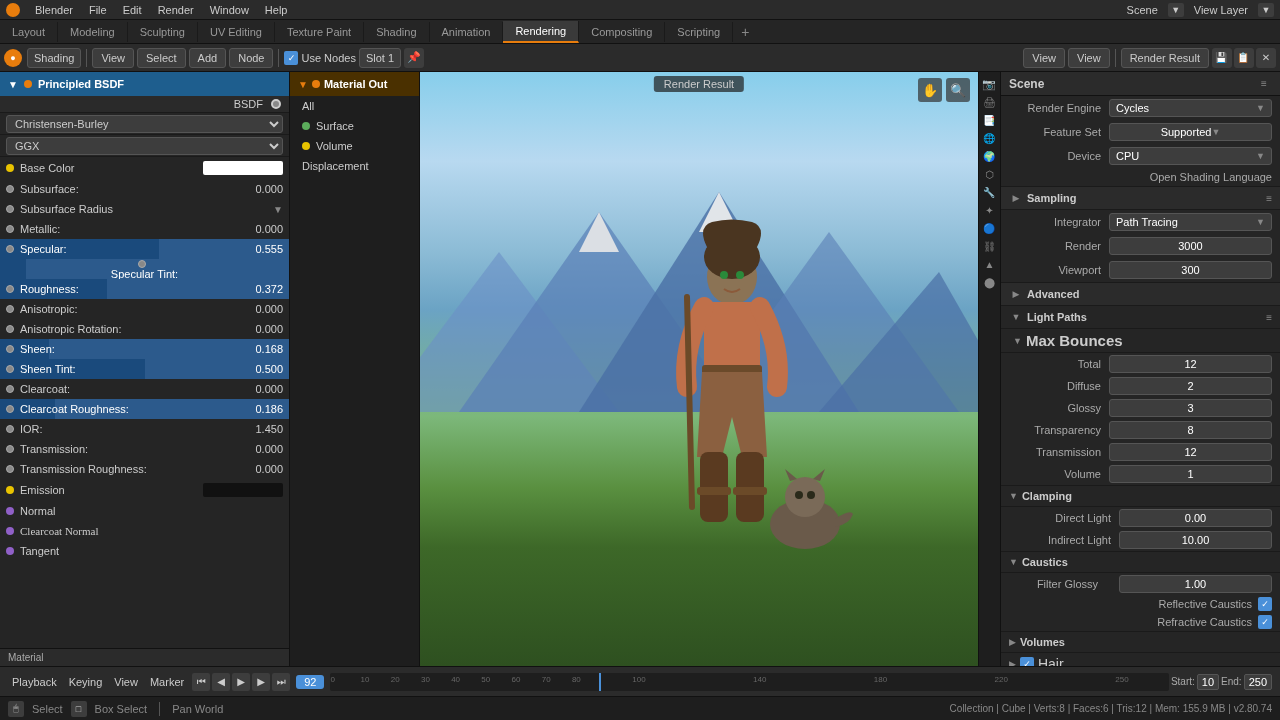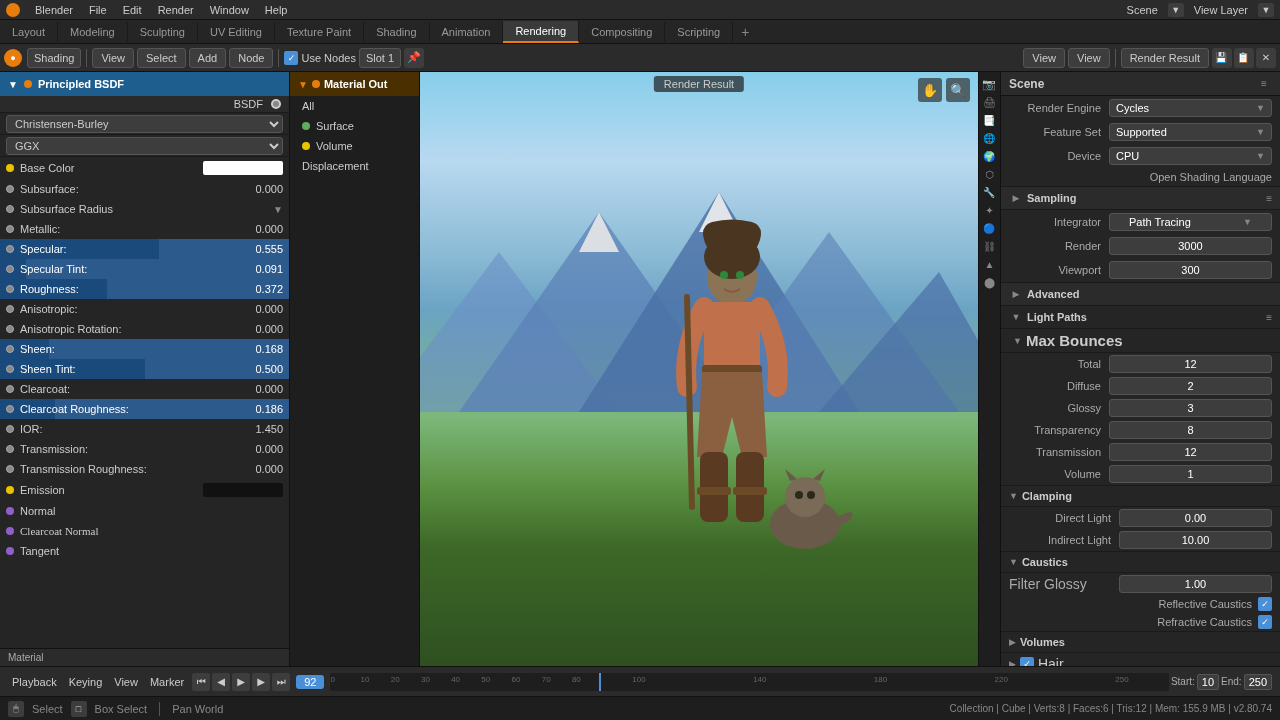--- a/index.html
+++ b/index.html
@@ -122,21 +122,21 @@
         <span style="font-size:11px;color:#ccc;">0.000</span>
       </div>
 
       <div style="display:flex;align-items:center;padding:1px 6px;height:20px;cursor:pointer;background:#2c5a8c;position:relative;overflow:hidden;">
         <div style="position:absolute;left:0;top:0;height:100%;width:55%;background:#1a4a7c;z-index:0;"></div>
         <div style="width:8px;height:8px;border-radius:50%;background:#888;margin-right:6px;flex-shrink:0;position:relative;z-index:1;border:1px solid #aaa;"></div>
         <span style="flex:1;font-size:11px;color:#fff;position:relative;z-index:1;">Specular:</span>
         <span style="font-size:11px;color:#fff;position:relative;z-index:1;">0.555</span>
       </div>
 
-      <div style="display:flex;align-items:center;padding:1px 6px;height:20px;cursor:pointer;background:#2c5a8c;position:relative;overflow:hidden;">
+      <div style="display:flex;align-items:center;padding:1px 6px;height:20px;cursor:pointer;background:#2c5a8c;position:relative;overflow:hidden;flex-direction:column;">
         <div style="position:absolute;left:0;top:0;height:100%;width:9%;background:#1a4a7c;z-index:0;"></div>
         <div style="width:8px;height:8px;border-radius:50%;background:#888;margin-right:6px;flex-shrink:0;position:relative;z-index:1;border:1px solid #aaa;"></div>
         <span style="flex:1;font-size:11px;color:#fff;position:relative;z-index:1;">Specular Tint:</span>
         <span style="font-size:11px;color:#fff;position:relative;z-index:1;">0.091</span>
       </div>
 
       <div style="display:flex;align-items:center;padding:1px 6px;height:20px;cursor:pointer;background:#2c5a8c;position:relative;overflow:hidden;">
         <div style="position:absolute;left:0;top:0;height:100%;width:37%;background:#1a4a7c;z-index:0;"></div>
         <div style="width:8px;height:8px;border-radius:50%;background:#888;margin-right:6px;flex-shrink:0;position:relative;z-index:1;border:1px solid #aaa;"></div>
         <span style="flex:1;font-size:11px;color:#fff;position:relative;z-index:1;">Roughness:</span>
@@ -332,21 +332,21 @@
     <div style="display:flex;align-items:center;padding:3px 8px;">
       <span style="font-size:11px;color:#aaa;min-width:100px;text-align:right;padding-right:8px;">Render Engine</span>
       <div style="flex:1;background:#3d3d3d;border:1px solid #555;border-radius:3px;color:#fff;font-size:11px;padding:2px 6px;cursor:pointer;display:flex;align-items:center;justify-content:space-between;">
         <span>Cycles</span>
         <span style="font-size:9px;color:#888;">▼</span>
       </div>
     </div>
 
     <div style="display:flex;align-items:center;padding:3px 8px;">
       <span style="font-size:11px;color:#aaa;min-width:100px;text-align:right;padding-right:8px;">Feature Set</span>
-      <div style="flex:1;background:#3d3d3d;border:1px solid #555;border-radius:3px;color:#fff;font-size:11px;padding:2px 6px;cursor:pointer;display:flex;align-items:center;justify-content:space-between;">
+      <div style="flex:1;background:#3d3d3d;border:1px solid #555;border-radius:3px;color:#fff;font-size:11px;padding:2px 6px;cursor:pointer;display:flex;align-items:center;justify-content:center;">
         <span>Supported</span>
         <span style="font-size:9px;color:#888;">▼</span>
       </div>
     </div>
 
     <div style="display:flex;align-items:center;padding:3px 8px;">
       <span style="font-size:11px;color:#aaa;min-width:100px;text-align:right;padding-right:8px;">Device</span>
       <div style="flex:1;background:#3d3d3d;border:1px solid #555;border-radius:3px;color:#fff;font-size:11px;padding:2px 6px;cursor:pointer;display:flex;align-items:center;justify-content:space-between;">
         <span>CPU</span>
         <span style="font-size:9px;color:#888;">▼</span>
@@ -359,21 +359,21 @@
 
     <div style="display:flex;align-items:center;padding:4px 8px;background:#2b2b2b;border-top:1px solid #1a1a1a;border-bottom:1px solid #1a1a1a;cursor:pointer;gap:4px;">
       <div style="width:14px;height:14px;display:flex;align-items:center;justify-content:center;font-size:9px;color:#888;">▶</div>
       <span style="font-size:11px;font-weight:bold;color:#ccc;">Sampling</span>
       <div style="flex:1;"></div>
       <div style="font-size:10px;color:#888;">≡</div>
     </div>
 
     <div style="display:flex;align-items:center;padding:3px 8px;">
       <span style="font-size:11px;color:#aaa;min-width:100px;text-align:right;padding-right:8px;">Integrator</span>
-      <div style="flex:1;background:#3d3d3d;border:1px solid #555;border-radius:3px;color:#fff;font-size:11px;padding:2px 19px;cursor:pointer;display:flex;align-items:center;justify-content:space-between;">
+      <div style="flex:1;background:#3d3d3d;border:1px solid #555;border-radius:3px;color:#fff;font-size:11px;padding:2px 6px;cursor:pointer;display:flex;align-items:center;justify-content:space-between;">
         <span>Path Tracing</span>
         <span style="font-size:9px;color:#888;">▼</span>
       </div>
     </div>
 
     <div style="display:flex;align-items:center;padding:3px 8px;">
       <span style="font-size:11px;color:#aaa;min-width:100px;text-align:right;padding-right:8px;">Render</span>
       <div style="flex:1;background:#3d3d3d;border:1px solid #555;border-radius:3px;color:#fff;font-size:11px;padding:2px 6px;cursor:pointer;text-align:center;">3000</div>
     </div>
 
@@ -435,21 +435,21 @@
     <div style="display:flex;align-items:center;padding:2px 8px;">
       <span style="font-size:11px;color:#aaa;min-width:110px;text-align:right;padding-right:8px;">Indirect Light</span>
       <div style="flex:1;background:#3d3d3d;border:1px solid #555;border-radius:3px;color:#fff;font-size:11px;padding:2px 6px;text-align:center;">10.00</div>
     </div>
 
     <div style="display:flex;align-items:center;padding:4px 8px;cursor:pointer;gap:4px;border-top:1px solid #1a1a1a;border-bottom:1px solid #1a1a1a;">
       <div style="font-size:9px;color:#888;">▼</div>
       <span style="font-size:11px;font-weight:bold;color:#ccc;">Caustics</span>
     </div>
     <div style="display:flex;align-items:center;padding:2px 8px;">
-      <span style="font-size:14px;color:#aaa;min-width:110px;padding-right:8px;">Filter Glossy</span>
+      <span style="font-size:11px;color:#aaa;min-width:110px;text-align:right;padding-right:21px;">Filter Glossy</span>
       <div style="flex:1;background:#3d3d3d;border:1px solid #555;border-radius:3px;color:#fff;font-size:11px;padding:2px 6px;text-align:center;">1.00</div>
     </div>
     <div style="display:flex;align-items:center;padding:2px 8px;justify-content:flex-end;">
       <span style="font-size:11px;color:#aaa;padding-right:6px;">Reflective Caustics</span>
       <div style="width:14px;height:14px;background:#4a90d9;border-radius:2px;display:flex;align-items:center;justify-content:center;color:#fff;font-size:9px;cursor:pointer;">✓</div>
     </div>
     <div style="display:flex;align-items:center;padding:2px 8px;justify-content:flex-end;">
       <span style="font-size:11px;color:#aaa;padding-right:6px;">Refractive Caustics</span>
       <div style="width:14px;height:14px;background:#4a90d9;border-radius:2px;display:flex;align-items:center;justify-content:center;color:#fff;font-size:9px;cursor:pointer;">✓</div>
     </div>

